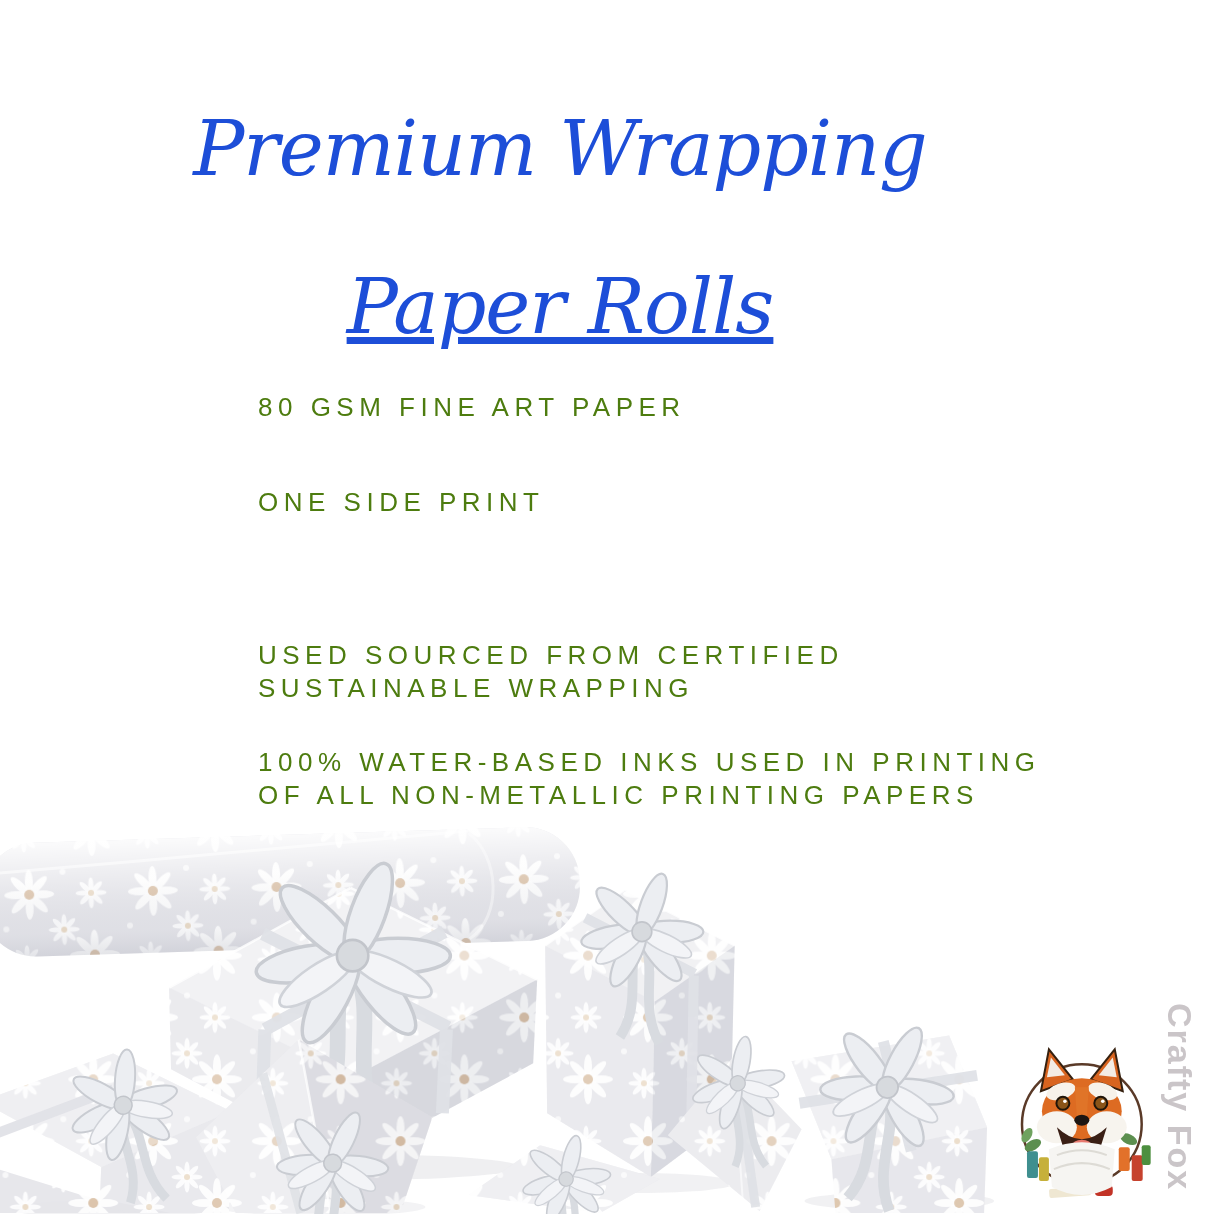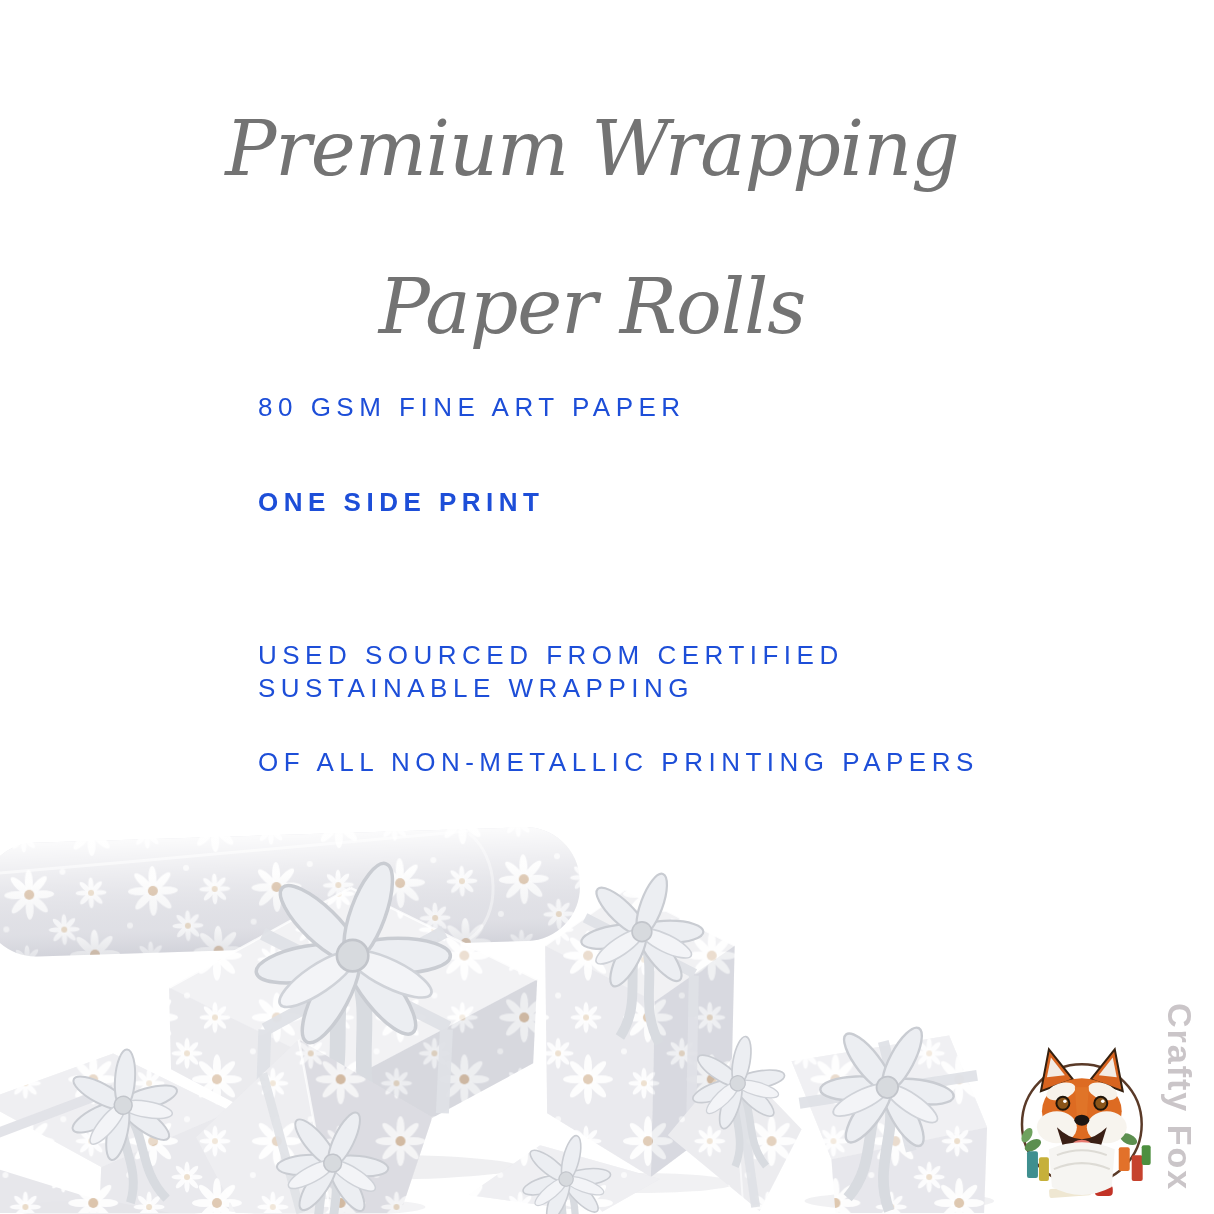--- a/index.html
+++ b/index.html
@@ -1,27 +1,27 @@
 <!DOCTYPE html>
 <html><head>
 <meta charset="utf-8">
 <style>
   html,body{margin:0;padding:0;background:#fff;}
   .canvas{position:relative;width:1214px;height:1214px;background:#ffffff;overflow:hidden;
           font-family:"Liberation Sans",sans-serif;}
   
   .title-line{position:absolute;left:560px;transform:translateX(-50%);
       font-family:"DejaVu Serif",serif;font-style:italic;font-weight:400;
-      color:#737373;white-space:nowrap;letter-spacing:-1px;margin-left:32px;}
+      color:#1d4ed8;white-space:nowrap;letter-spacing:-1px;}
   .title-line.l1{top:104px;font-size:76px;}
-  .title-line.l2{top:262px;font-size:76px;}
-  
-  .feature{position:absolute;left:258px;color:#1d4ed8;font-size:26px;
+  .title-line.l2{top:262px;font-size:76px;text-decoration:underline;}
+  
+  .feature{position:absolute;left:258px;color:#4d7c0f;font-size:26px;
       letter-spacing:5.5px;line-height:33px;white-space:nowrap;}
-  .f1{top:391px;} .f2{top:486px;font-weight:bold;} .f3{top:572px;} .f4{top:639px;} .f5{top:746px;}
+  .f1{top:391px;} .f2{top:486px;} .f3{top:572px;} .f4{top:639px;} .f5{top:746px;}
   
   .photo{position:absolute;left:0;top:805px;width:1214px;height:409px;}
   
   .brand-vert{position:absolute;left:1160px;top:1003px;height:200px;
       writing-mode:vertical-rl;text-orientation:mixed;
       font-size:34px;font-weight:bold;color:#cac5c8;letter-spacing:2px;white-space:nowrap;}
 </style>
 </head>
 <body>
 
@@ -34,20 +34,21 @@
     <div>80 GSM FINE ART PAPER</div>
   </div>
   <div class="feature f2">
     <div>ONE SIDE PRINT</div>
   </div>
   <div class="feature f4">
     <div>USED SOURCED FROM CERTIFIED</div>
     <div>SUSTAINABLE WRAPPING</div>
   </div>
   <div class="feature f5">
+    <div>100% WATER-BASED INKS USED IN PRINTING</div>
     <div>OF ALL NON-METALLIC PRINTING PAPERS</div>
   </div>
 
   <svg class="photo" viewBox="0 805 1214 410" xmlns="http://www.w3.org/2000/svg">
     <defs>
       <g id="dL">
         <ellipse cx="13" cy="0" rx="12" ry="4" fill="#ffffff" opacity="0.93"></ellipse>
         <ellipse cx="13" cy="0" rx="12" ry="4" fill="#ffffff" opacity="0.93" transform="rotate(45)"></ellipse>
         <ellipse cx="13" cy="0" rx="12" ry="4" fill="#ffffff" opacity="0.93" transform="rotate(90)"></ellipse>
         <ellipse cx="13" cy="0" rx="12" ry="4" fill="#ffffff" opacity="0.93" transform="rotate(135)"></ellipse>

